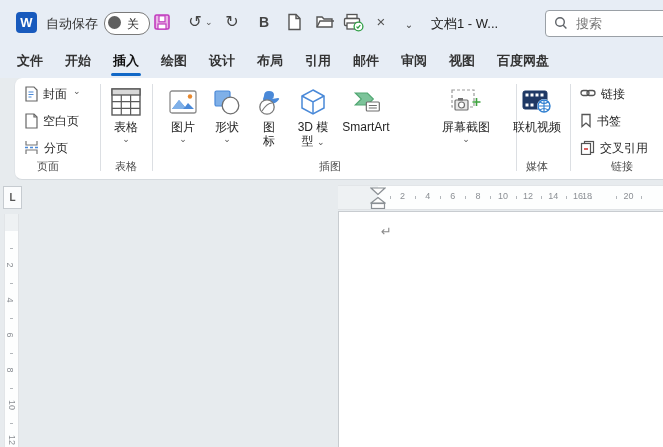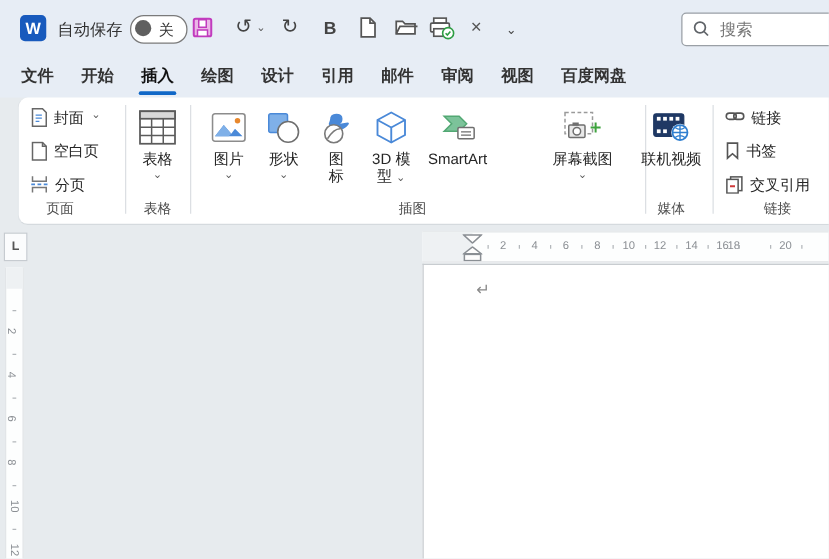--- a/index.html
+++ b/index.html
@@ -100,35 +100,37 @@
     <svg width="21" height="19" viewBox="0 0 21 19">
         <rect x="4" y="1.5" width="10" height="4" fill="#fff" stroke="#555" stroke-width="1.3"></rect>
         <rect x="1.5" y="5.5" width="15" height="7" rx="1" fill="#fff" stroke="#555" stroke-width="1.3"></rect>
         <rect x="4" y="10" width="10" height="6" fill="#fff" stroke="#555" stroke-width="1.3"></rect>
         <circle cx="15.5" cy="13.5" r="4.4" fill="#fff" stroke="#2e9e44" stroke-width="1.3"></circle>
         <path d="M13.5 13.6 l1.4 1.4 2.4 -2.8" fill="none" stroke="#2e9e44" stroke-width="1.3"></path>
       </svg>
   </span>
   <span class="qat-btn" style="left:370px;font-size:15px;color:#555">×</span>
   <span class="qat-btn" style="left:398px;font-size:10px;top:14px">⌄</span>
+  <span class="doc-title">文档1 - W...</span>
   <div class="searchbox">
     <svg width="14" height="14" viewBox="0 0 14 14">
         <circle cx="6" cy="6" r="4.3" fill="none" stroke="#5f6368" stroke-width="1.4"></circle>
         <path d="M9.2 9.2 l3.2 3.2" stroke="#5f6368" stroke-width="1.4"></path>
       </svg>
     <input placeholder="搜索" style="">
   </div>
 </div>
 
 <div class="tabs">
   <div class="tab"><span>文件</span></div>
   <div class="tab"><span>开始</span></div>
   <div class="tab active"><span>插入</span><div class="ul"></div></div>
   <div class="tab"><span>绘图</span></div>
   <div class="tab"><span>设计</span></div>
+  <div class="tab"><span>布局</span></div>
   <div class="tab"><span>引用</span></div>
   <div class="tab"><span>邮件</span></div>
   <div class="tab"><span>审阅</span></div>
   <div class="tab"><span>视图</span></div>
   <div class="tab"><span>百度网盘</span></div>
 </div>
 
 <div class="ribbon-card"></div>
 <div class="ribbon">
 

